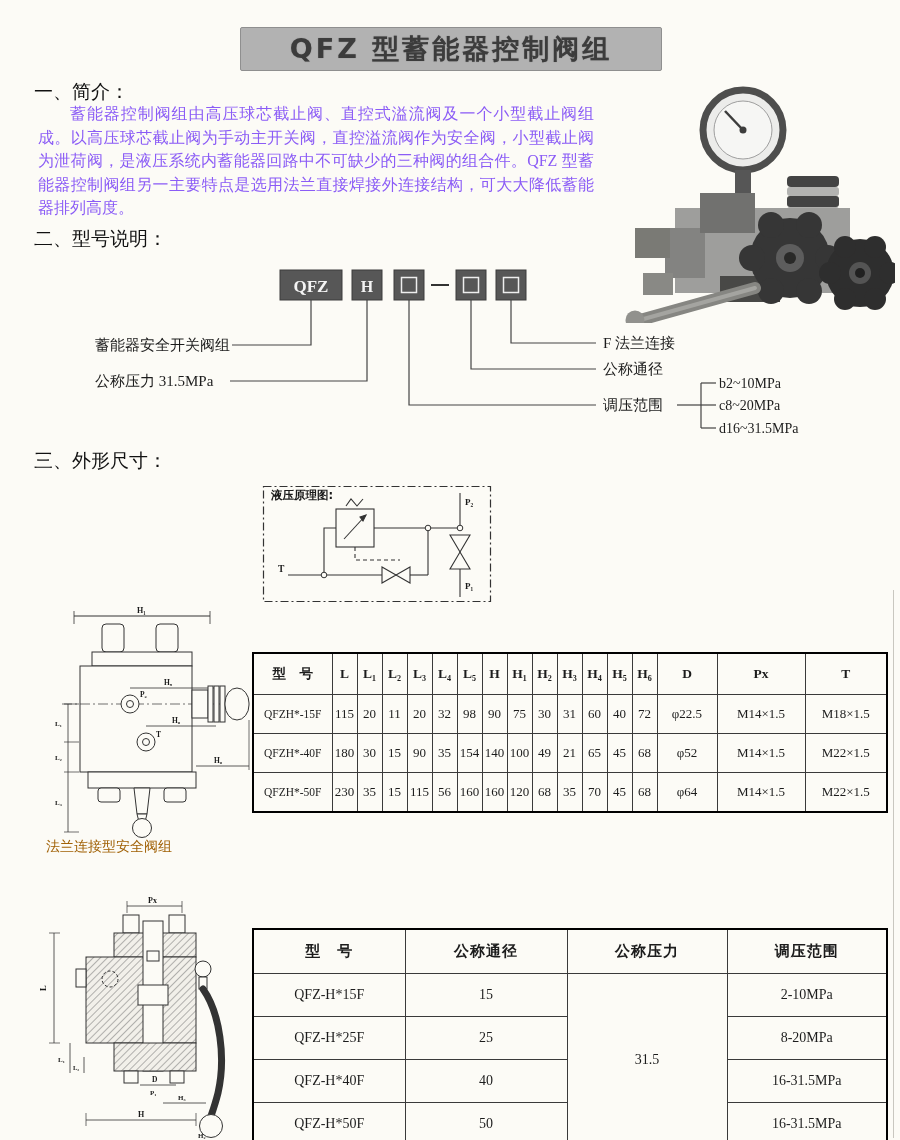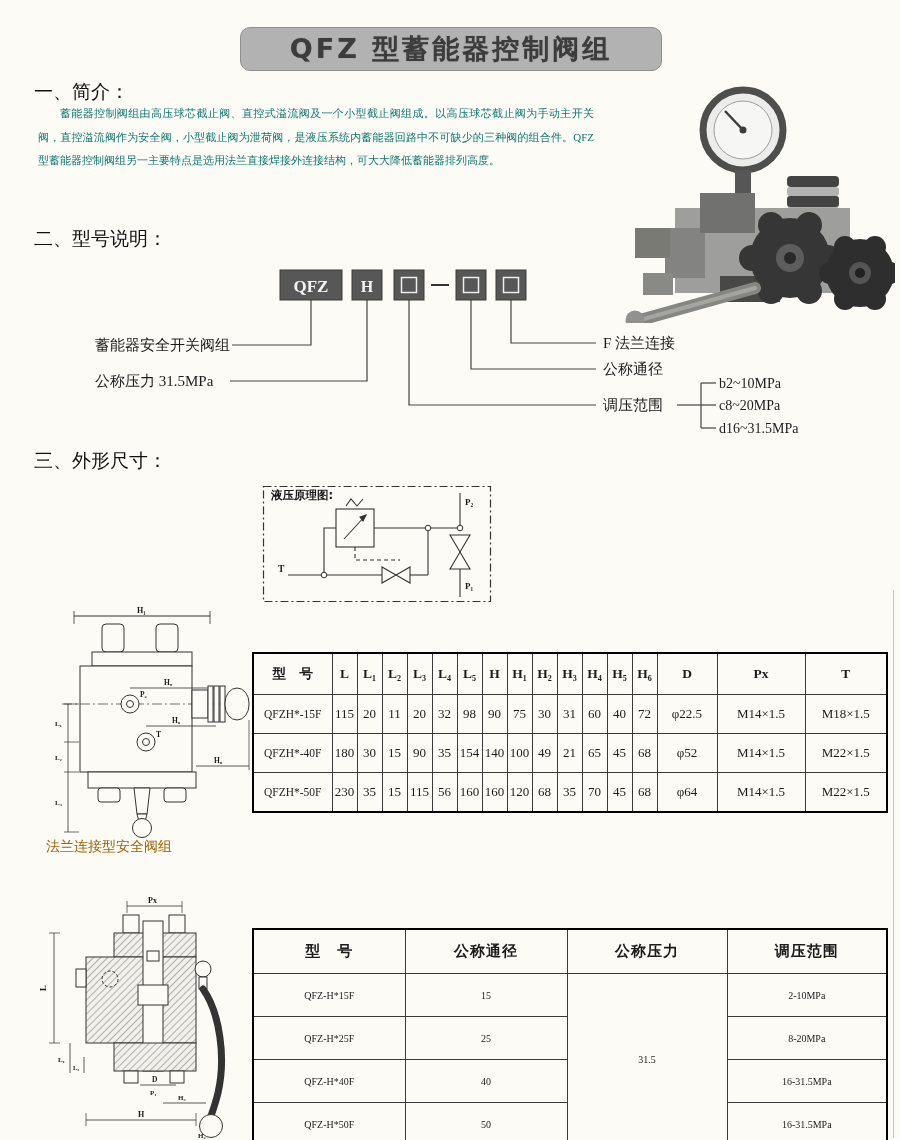--- a/index.html
+++ b/index.html
@@ -1,40 +1,40 @@
 <!DOCTYPE html>
 <html><head>
 <meta charset="utf-8">
 <style>
   html,body{margin:0;padding:0;background:#e8e6e0;}
   .page{position:relative;width:900px;height:1140px;background:#fcfbf6;overflow:hidden;
         font-family:"Liberation Serif","DejaVu Serif",serif;color:#1e1e1e;}
   .abs{position:absolute;}
   .banner{left:240px;top:27px;width:420px;height:42px;line-height:42px;text-align:center;
-          background:#b2b2b2;border:1px solid #8f8f8f;border-radius:10px;
+          background:#b2b2b2;border:1px solid #8f8f8f;border-radius:2px;
           font-family:"DejaVu Sans","Liberation Sans",sans-serif;font-weight:bold;
           font-size:27px;letter-spacing:3px;color:#3c3c3c;text-shadow:0 0 1px rgba(0,0,0,.35);}
   .heading{font-family:"DejaVu Sans","Liberation Sans",sans-serif;font-weight:normal;
            font-size:19px;color:#111;}
-  .intro-body{left:38px;top:102px;width:556px;font-size:11px;line-height:23.5px;
-              text-indent:2em;text-align:justify;color:#0f766e;}
+  .intro-body{left:38px;top:102px;width:556px;font-size:16px;line-height:23.5px;
+              text-indent:2em;text-align:justify;color:#8b5cf6;}
   .caption{font-family:"DejaVu Sans","Liberation Sans",sans-serif;font-weight:normal;
            font-size:14px;color:#a16207;}
   table{border-collapse:collapse;table-layout:fixed;}
   .dtable{position:absolute;border:2px solid #000000;background:transparent;}
   .dtable th,.dtable td{border:1px solid #3a3a3a;text-align:center;vertical-align:middle;
            padding:0;font-family:"Liberation Serif","DejaVu Serif",serif;color:#1c1c1c;
            overflow:hidden;white-space:nowrap;}
   #table1{left:252px;top:652px;width:634px;}
   #table1 th{height:40px;font-size:13.5px;font-weight:bold;}
   #table1 td{height:38px;font-size:13px;}
   #table1 tbody td:first-child{font-size:11.5px;}
   #table2{left:252px;top:928px;width:634px;}
   #table2 th{height:43px;font-size:15px;font-weight:bold;letter-spacing:1px;}
-  #table2 td{height:42px;font-size:10px;}
+  #table2 td{height:42px;font-size:14px;}
   svg text{font-family:"Liberation Serif","DejaVu Serif",serif;}
   .photo{filter:blur(.6px);opacity:.95;}
   .scan-edge{left:893px;top:590px;width:1px;height:548px;background:#c9c7c0;}
 </style>
 </head>
 <body>
 
 <div class="page">
 
   <div class="abs banner">QFZ 型蓄能器控制阀组</div>

